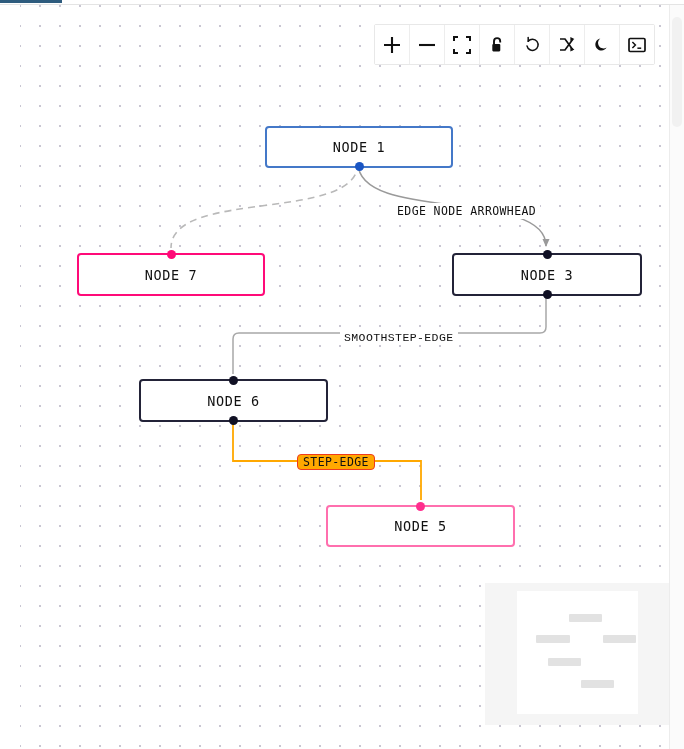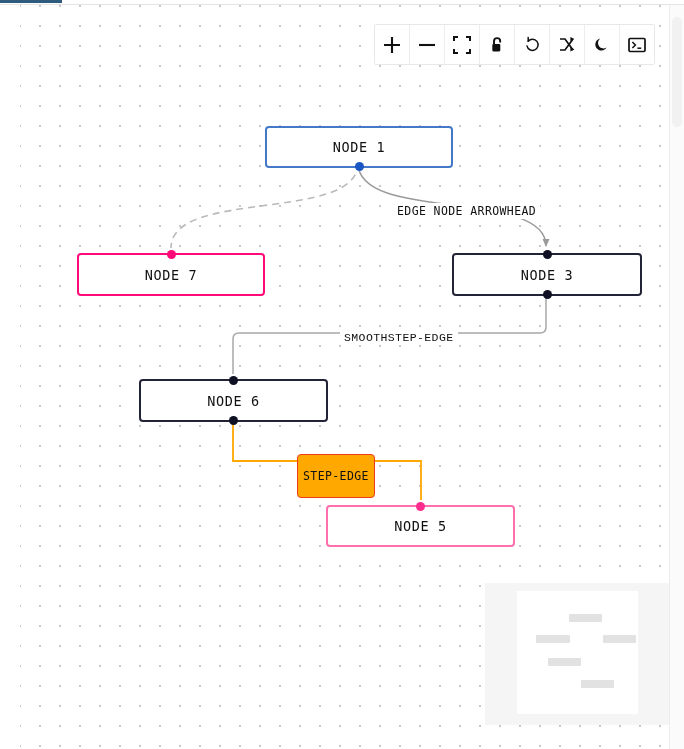--- a/index.html
+++ b/index.html
@@ -133,21 +133,21 @@
     white-space: nowrap;
     background: #ffffff;
     padding: 1px 4px;
     cursor: pointer;
   }
   .edge-label.plain { background: #ffffff; }
   .edge-label.badge {
     background: #ffa800;
     border: 1px solid #ee3b1e;
     border-radius: 4px;
-    padding: 14px 5px;
+    padding: 0 5px;
     color: #111111;
     text-align: right;
   }
 
   
   .controls {
     position: absolute;
     top: 19px;
     right: 35px;
     display: flex;

